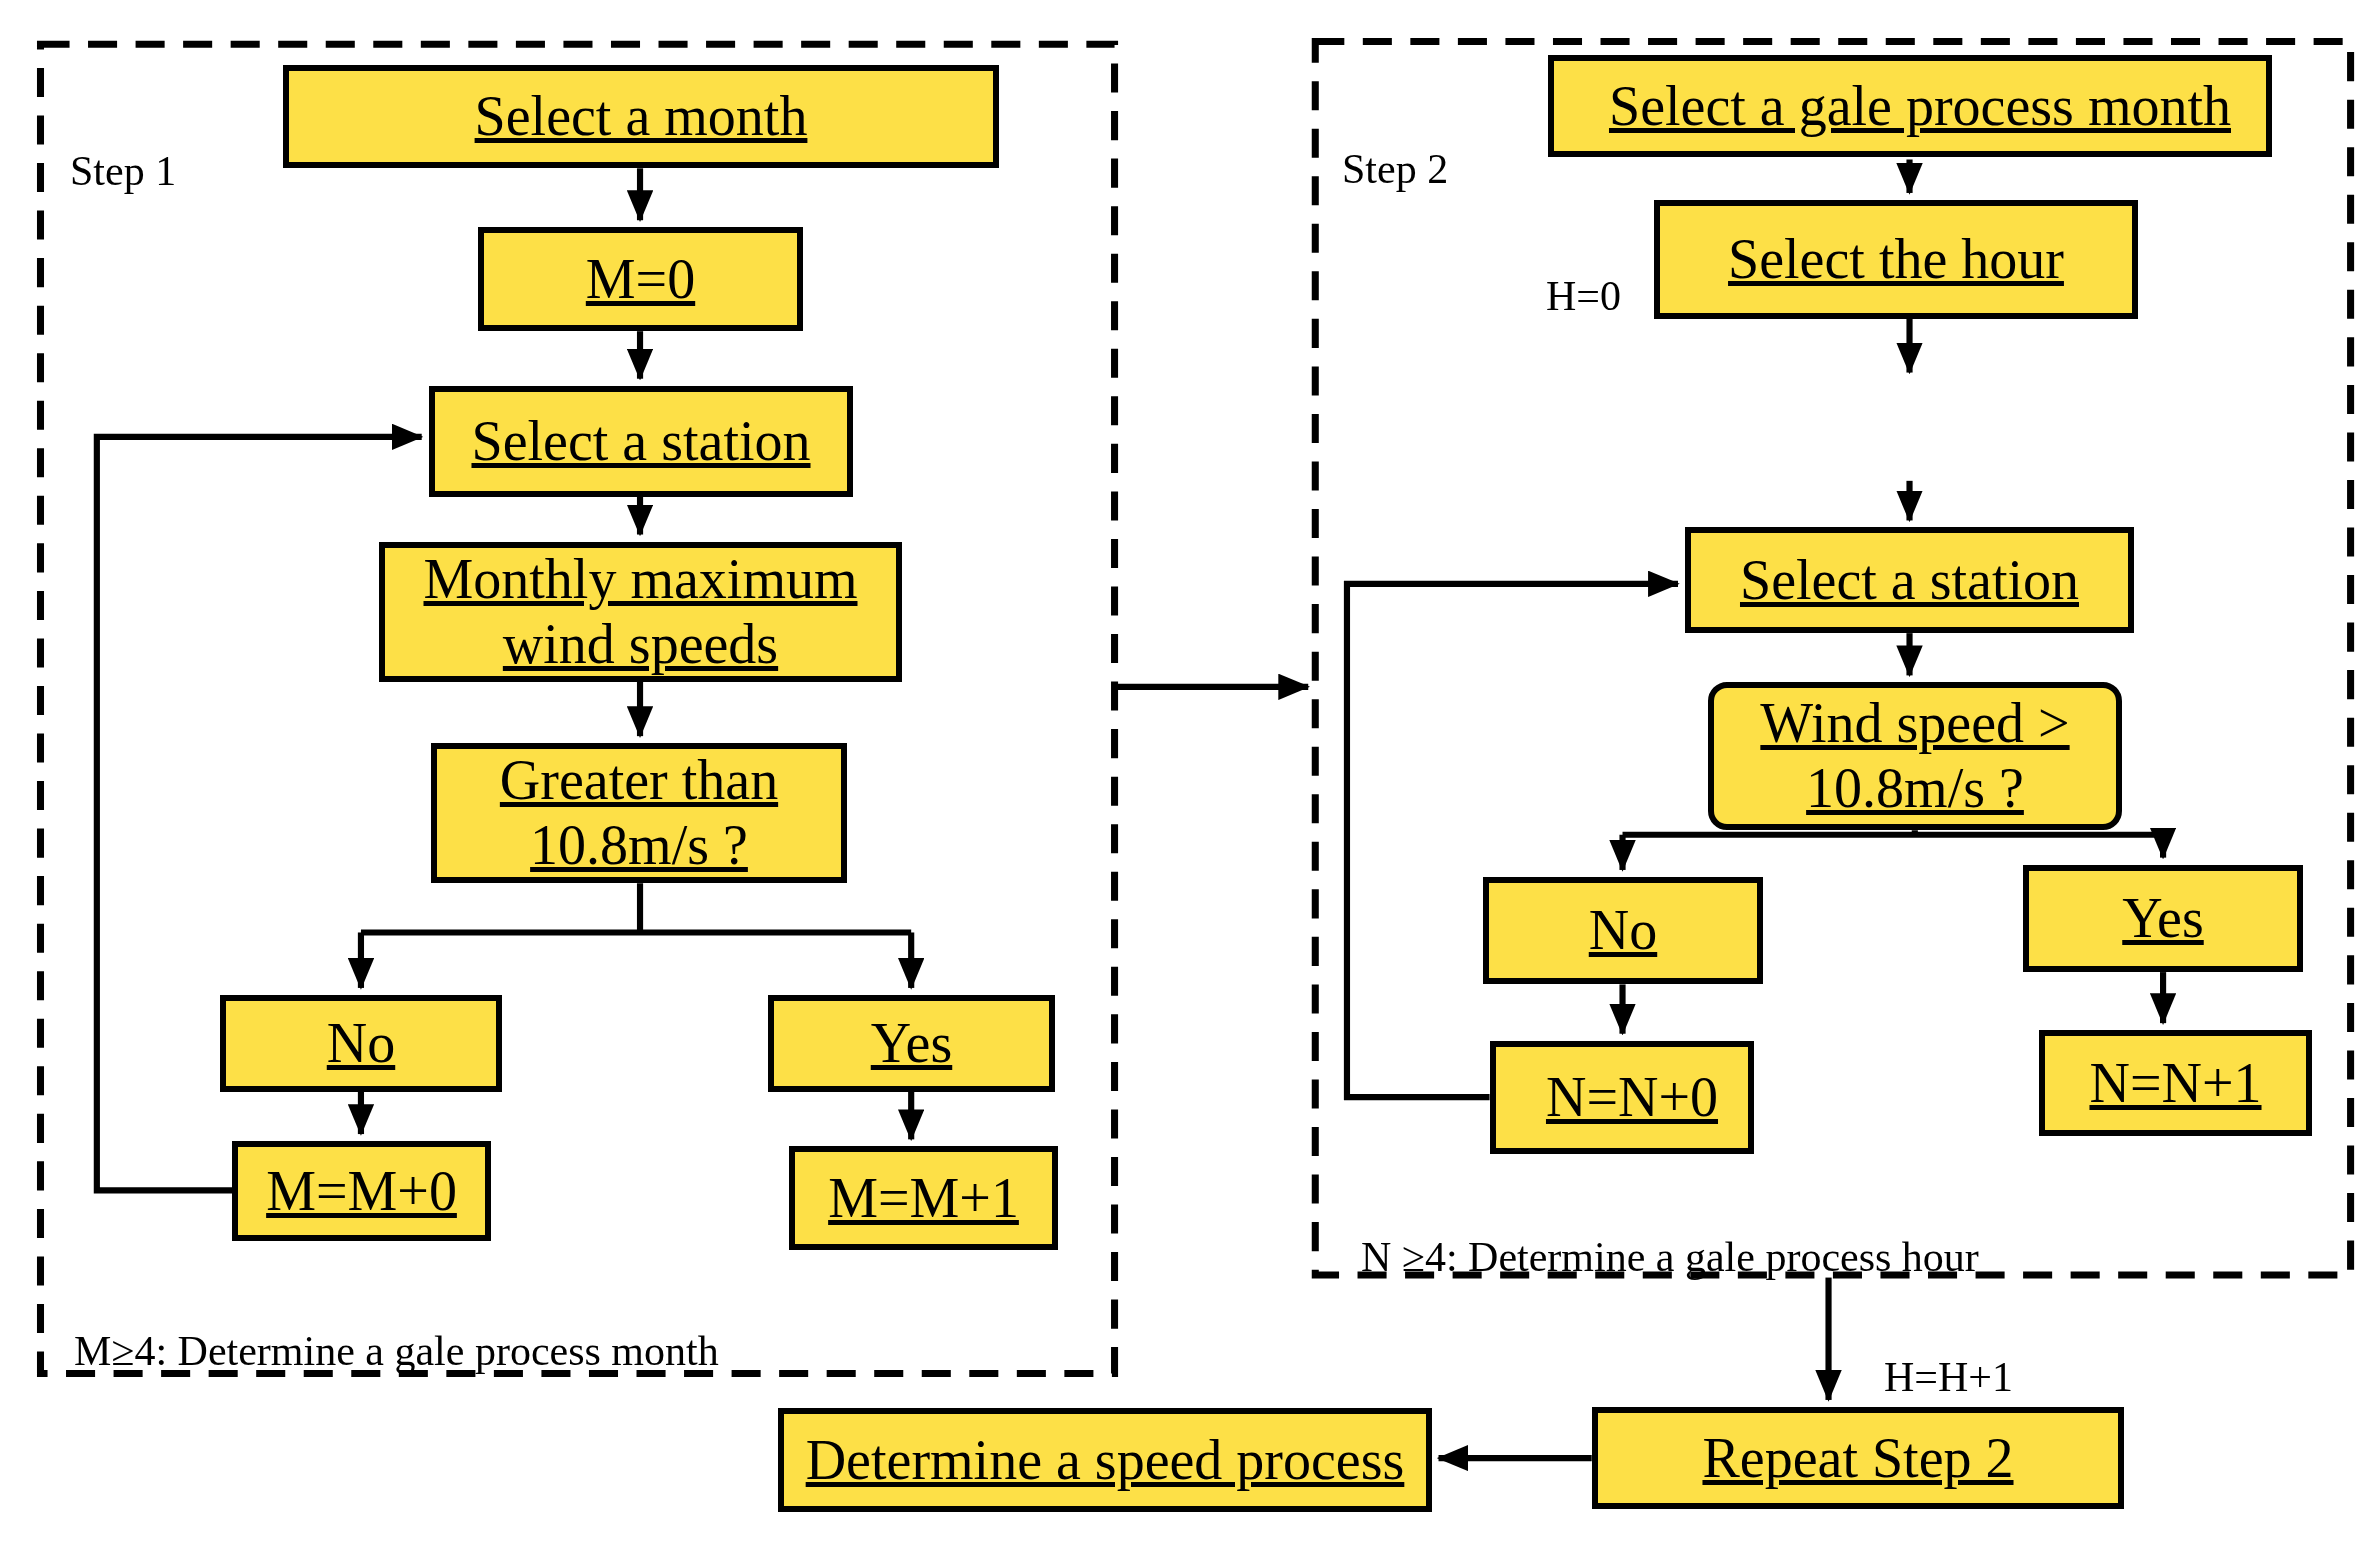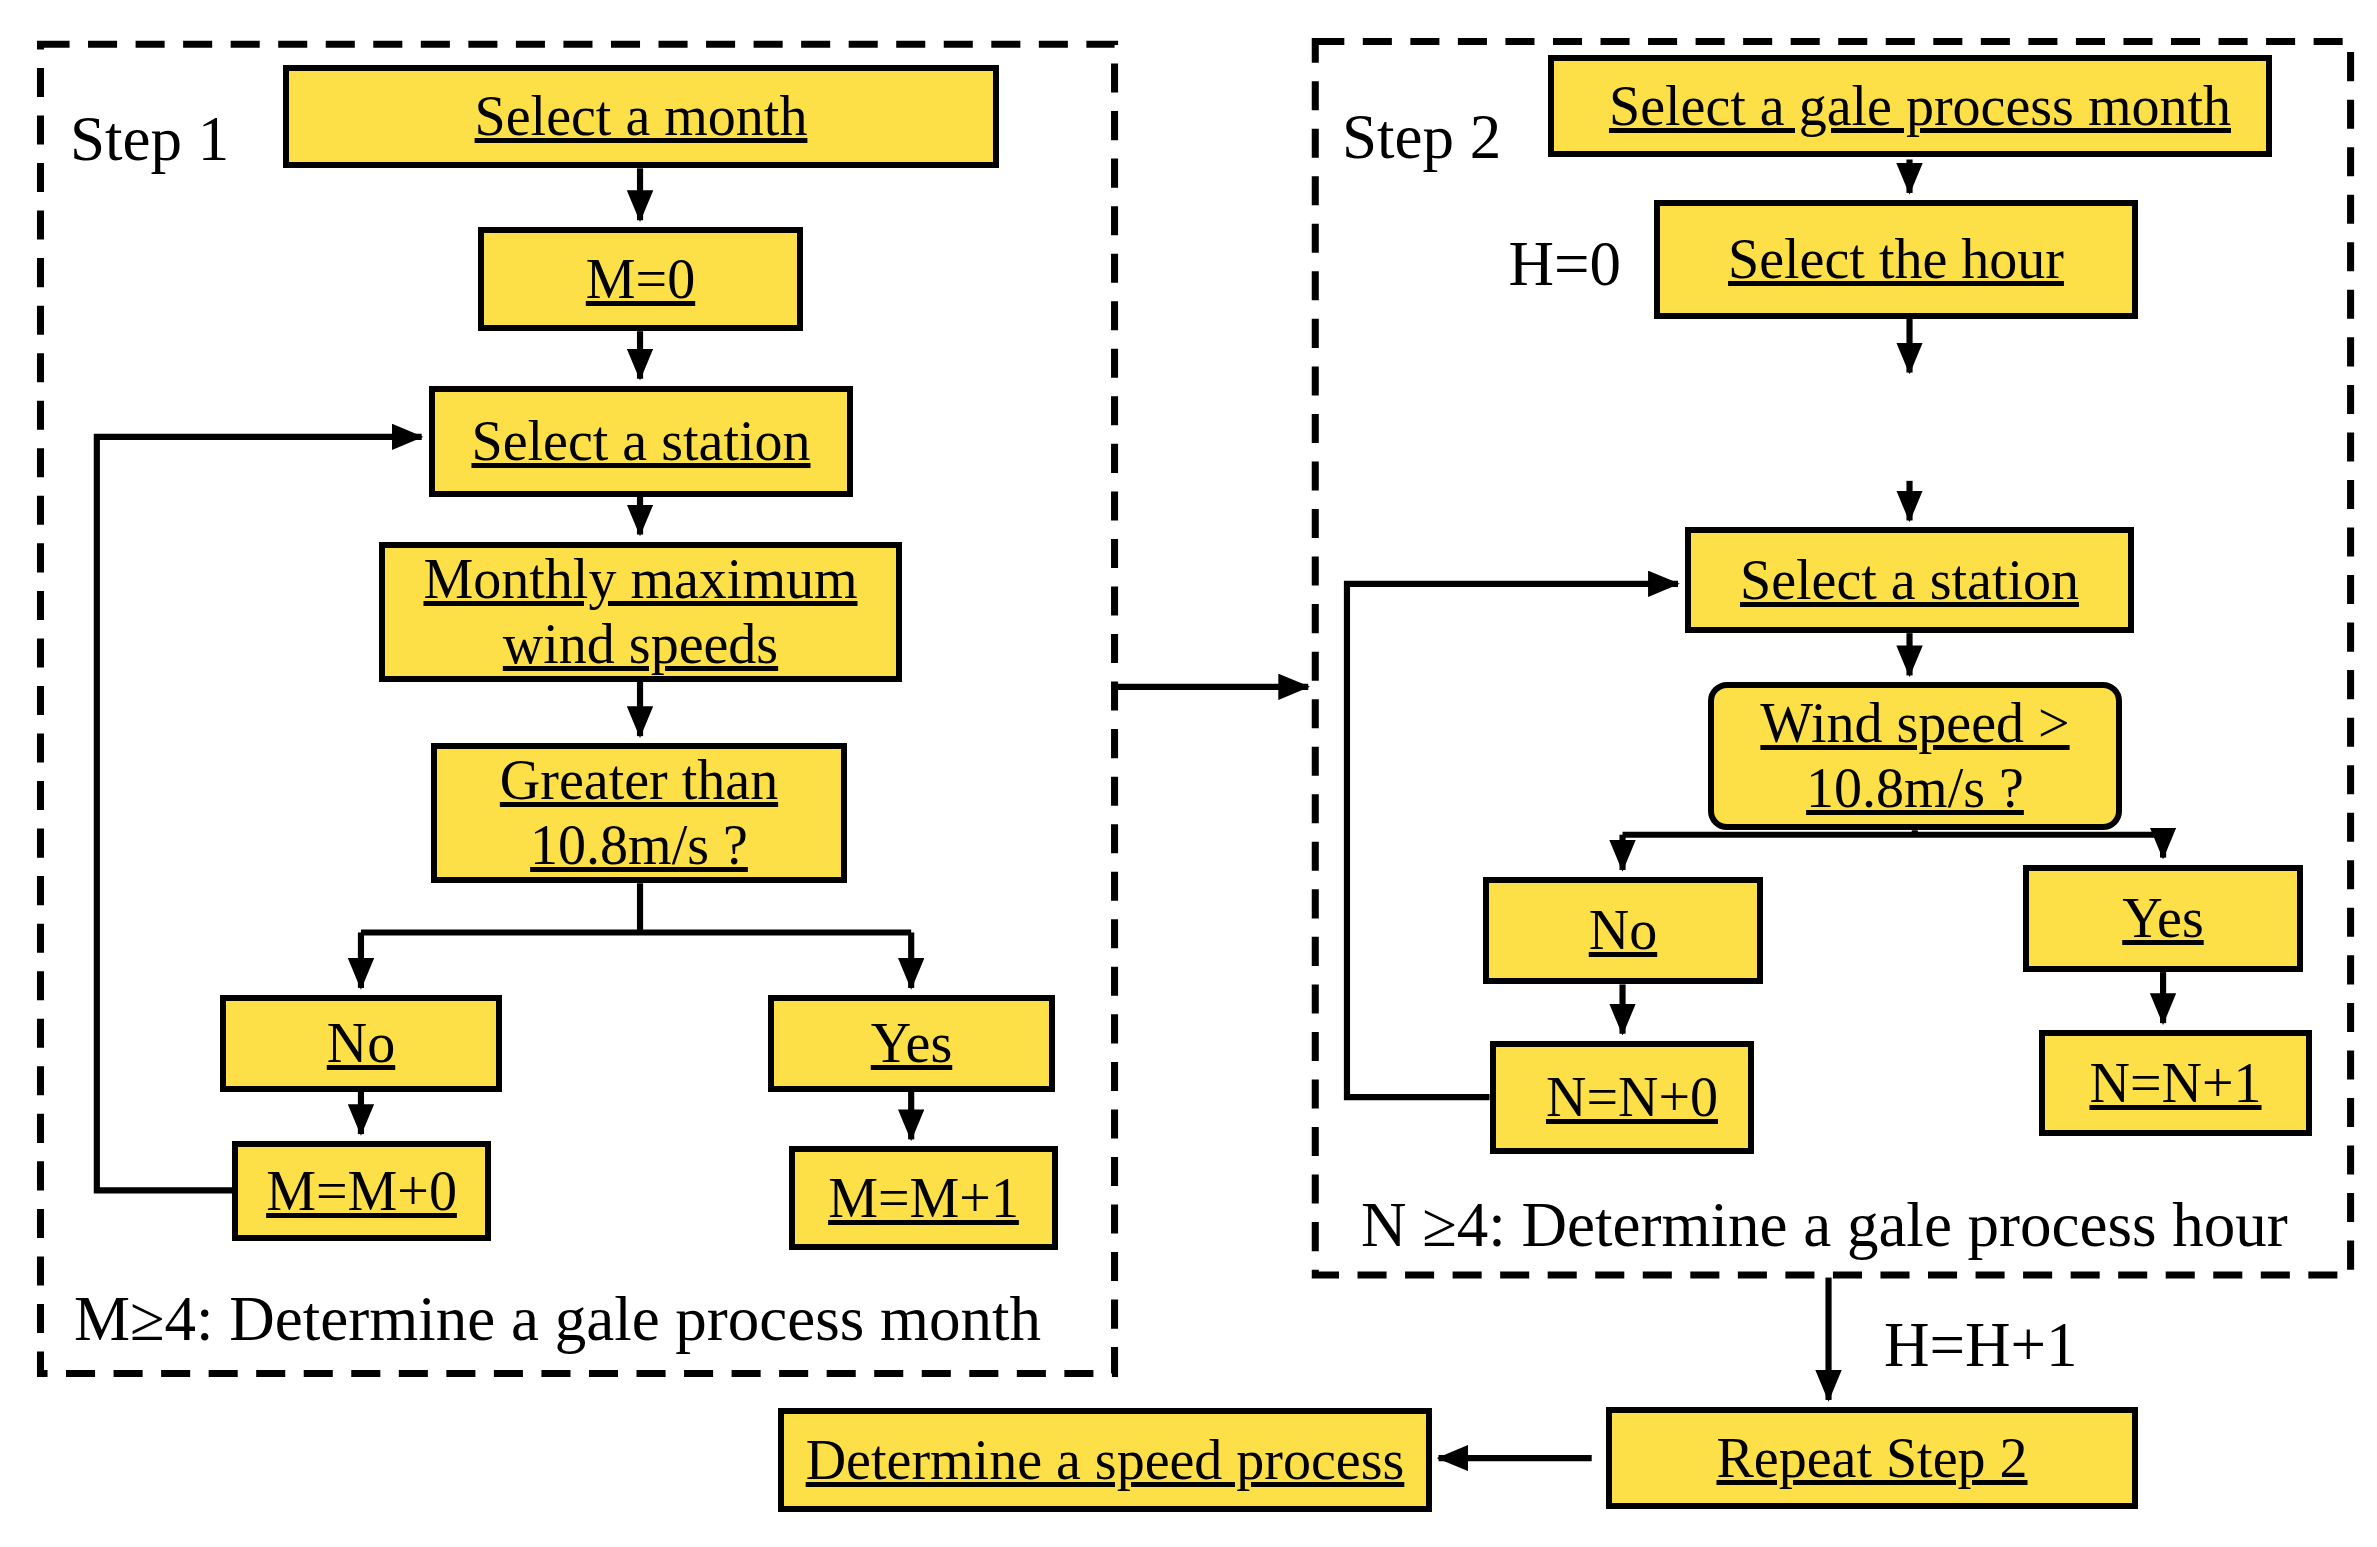--- a/index.html
+++ b/index.html
@@ -18,22 +18,23 @@
     border:6.2px solid #000000;
     background:#fde047;
     display:flex;align-items:center;justify-content:center;
     text-align:center;
     font-size:56px;line-height:1.16;
     white-space:pre-line;
     text-decoration:underline;
   }
   .lbl{
     position:absolute;
-    font-size:63px;line-height:1.05;
+    font-size:42px;line-height:1.05;
     white-space:nowrap;
+    margin-top:43px;
   }
   .lbl-center{text-align:right;}
 </style>
 </head>
 <body>
 
 <div class="canvas">
 
   <svg class="edges" viewBox="0 0 2700 1758">
     <defs>
@@ -99,17 +100,17 @@
   <div class="node" style="left:1548px;top:55px;width:724px;height:102px;padding-left:20px;">Select a gale process month</div>
   <div class="node" style="left:1654px;top:200px;width:484px;height:119px;">Select the hour</div>
   <div class="node" style="left:1685px;top:527px;width:449px;height:106px;">Select a station</div>
   <div class="node" style="left:1708px;top:682px;width:414px;height:148px;border-radius:19px;">Wind speed &gt;
 10.8m/s ?</div>
   <div class="node" style="left:1483px;top:877px;width:280px;height:107px;">No</div>
   <div class="node" style="left:2023px;top:865px;width:280px;height:107px;">Yes</div>
   <div class="node" style="left:1490px;top:1041px;width:264px;height:113px;padding-left:20px;">N=N+0</div>
   <div class="node" style="left:2039px;top:1030px;width:273px;height:106px;">N=N+1</div>
 
-  <div class="node" style="left:1592px;top:1407px;width:532px;height:102px;margin-left:14px;">Repeat Step 2</div>
+  <div class="node" style="left:1592px;top:1407px;width:532px;height:102px;">Repeat Step 2</div>
   <div class="node" style="left:778px;top:1408px;width:654px;height:104px;">Determine a speed process</div>
 
 </div>
 
 
 </body></html>

